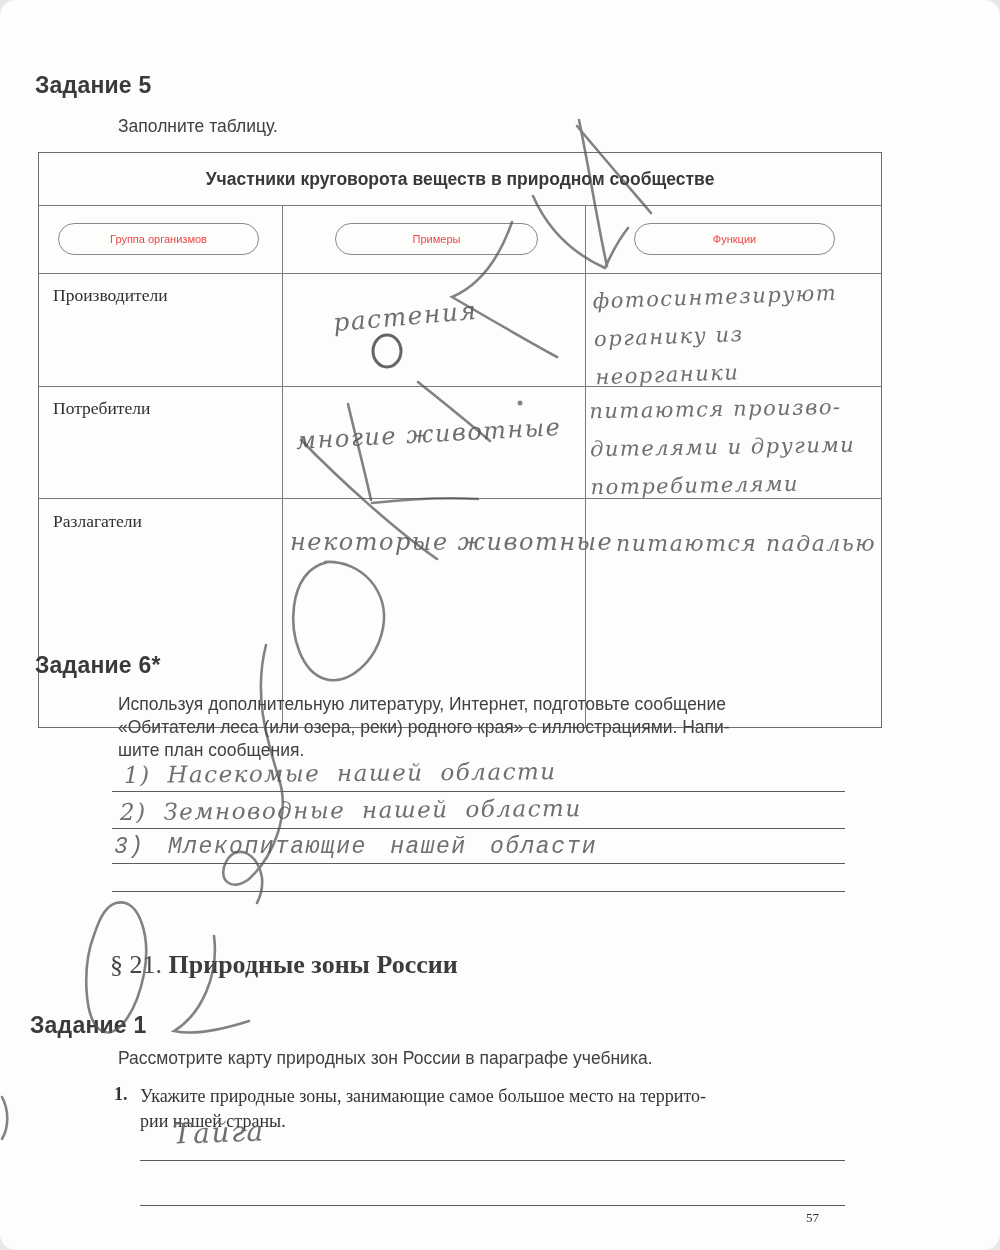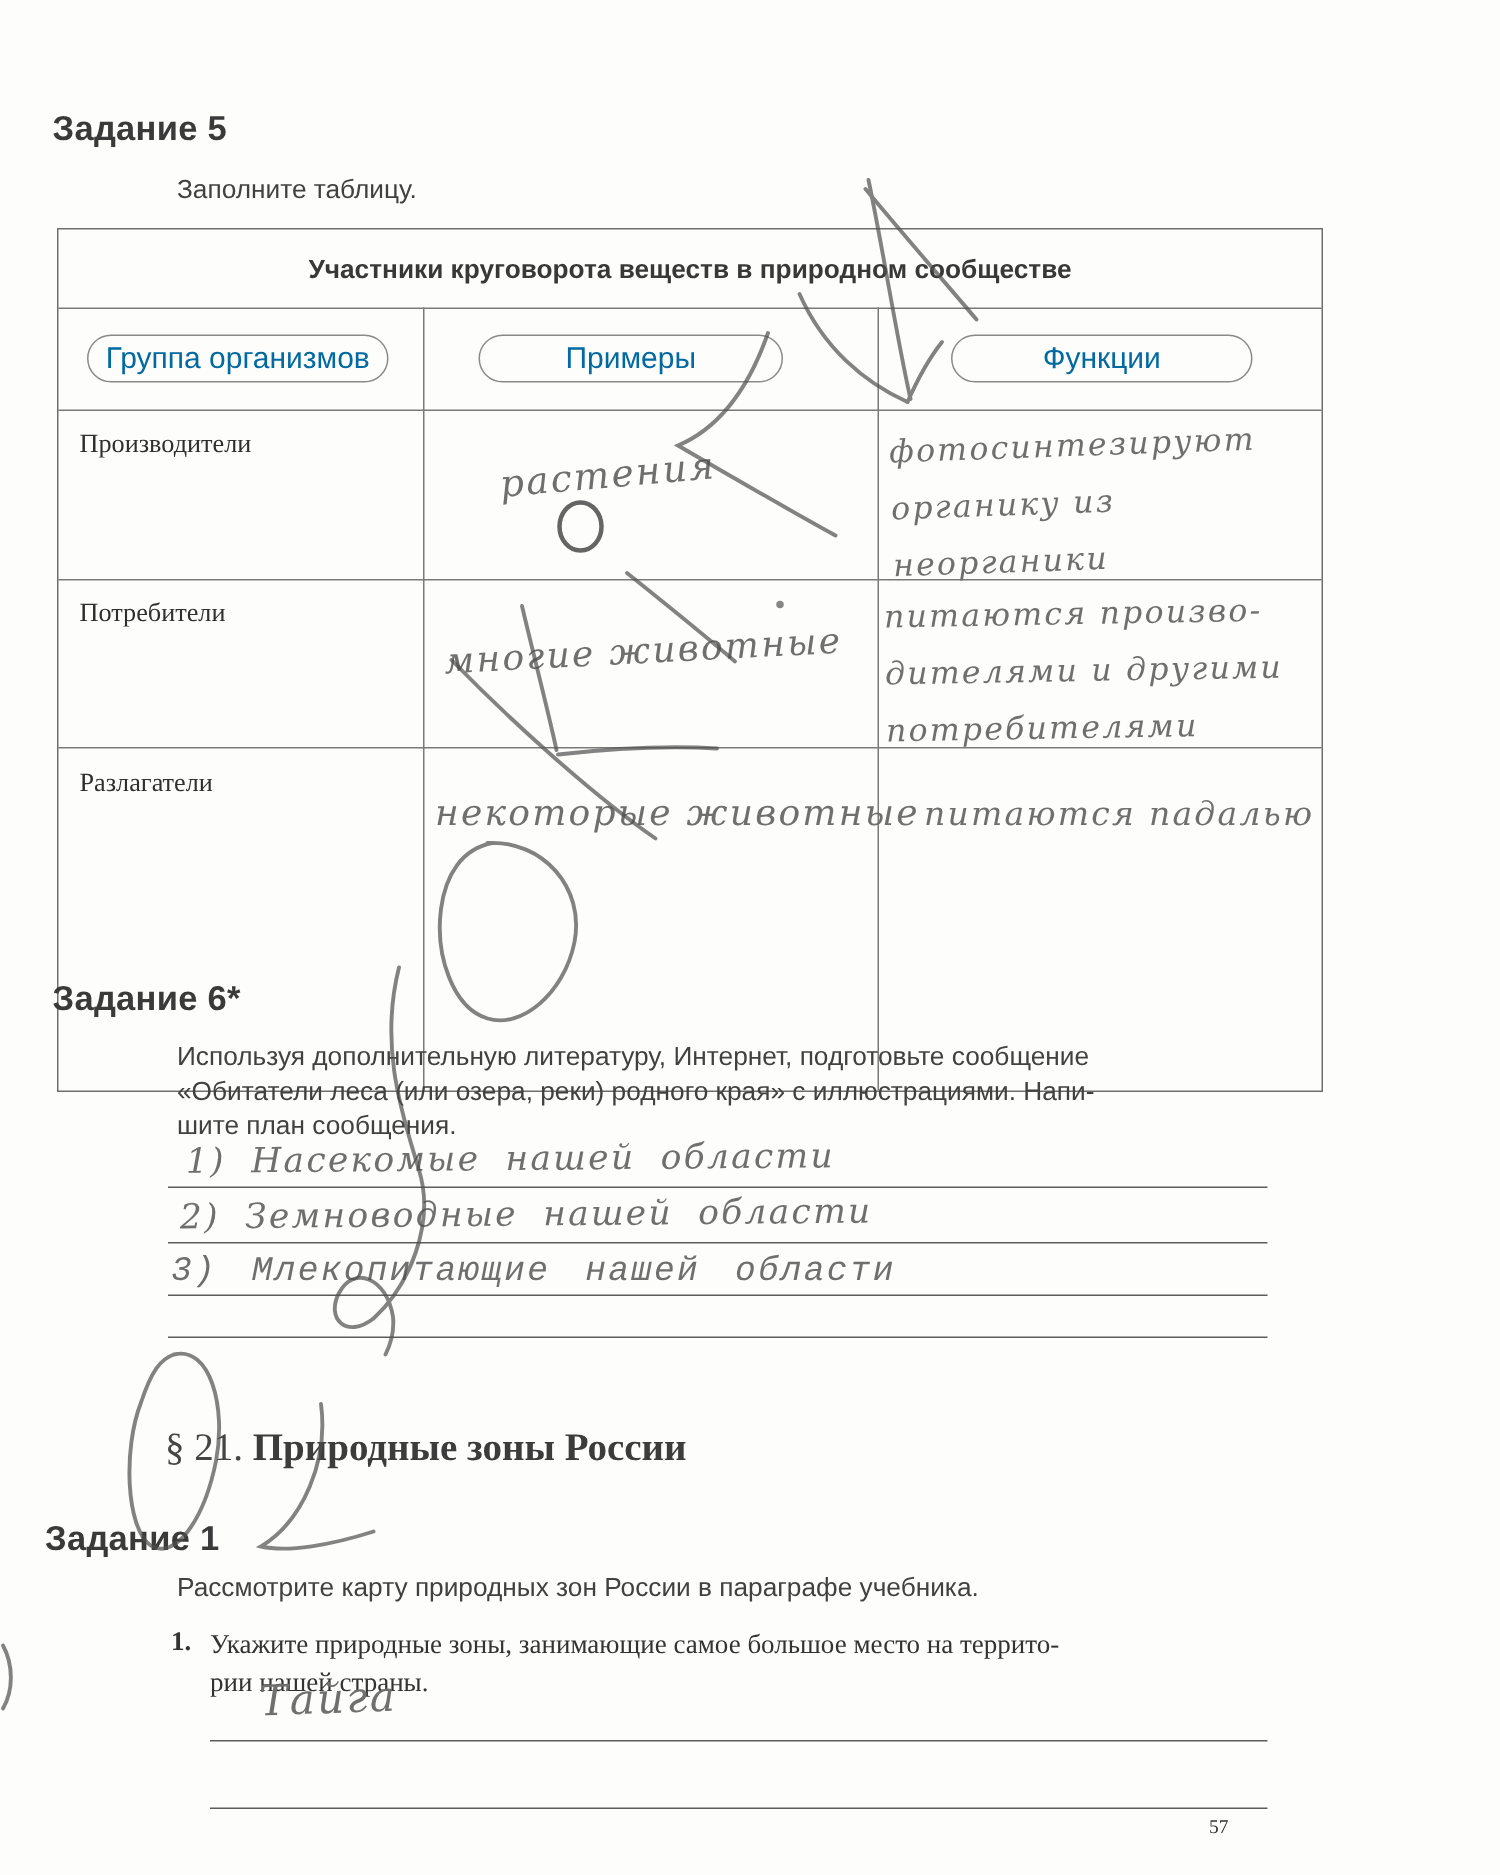--- a/index.html
+++ b/index.html
@@ -5,20 +5,21 @@
   * { margin: 0; padding: 0; box-sizing: border-box; }
   html,body { background:#e8e8e6; }
   .page {
     position: relative;
     width: 1000px; height: 1250px;
     margin: 0 auto;
     background: #fdfdfc;
     overflow: hidden;
     font-family: "Liberation Sans", sans-serif;
     color: #3d3d3d;
+    border-radius: 16px;
   }
   .abs { position: absolute; }
   .task-heading {
     font-weight: bold;
     font-size: 23px;
     color: #3a3a3a;
     letter-spacing: 0.2px;
   }
   .print-sans { font-size: 17.5px; color: #414141; }
   .print-serif { font-family: "Liberation Serif", serif; font-size: 18px; color: #333; }
@@ -35,21 +36,21 @@
   .tbl .vline { position: absolute; top: 52px; bottom: 0; border-left: 1.2px solid #7a7a7a; }
   .tbl-title {
     position: absolute; left: 0; top: 0; width: 100%; height: 52px;
     display: flex; align-items: center; justify-content: center;
     font-weight: bold; font-size: 17.5px; color: #383838;
   }
   .pill {
     position: absolute; height: 32px;
     border: 1.3px solid #8a8a8a; border-radius: 16px;
     display: flex; align-items: center; justify-content: center;
-    font-size: 20px; color: #0369a1; background: #fdfdfc;
+    font-size: 11px; color: #ef4444; background: #fdfdfc;
   }
   .row-label {
     position: absolute; left: 14px;
     font-family: "Liberation Serif", serif;
     font-size: 17.5px; color: #2f2f2f; text-align: center;
   }
 
   
   .hw {
     position: absolute;
@@ -82,21 +83,21 @@
   <div class="tbl">
     <div class="tbl-title">Участники круговорота веществ в природном сообществе</div>
     <div class="hline" style="top:52px;"></div>
     <div class="hline" style="top:120px;"></div>
     <div class="hline" style="top:233px;"></div>
     <div class="hline" style="top:345px;"></div>
     <div class="vline" style="left:243px;"></div>
     <div class="vline" style="left:546px;"></div>
 
     <div class="pill" style="left:19px; top:70px; width:201px;">Группа организмов</div>
-    <div class="pill" style="left:280px; top:70px; width:203px;">Примеры</div>
+    <div class="pill" style="left:296px; top:70px; width:203px;">Примеры</div>
     <div class="pill" style="left:595px; top:70px; width:201px;">Функции</div>
 
     <div class="row-label" style="top:132px;">Производители</div>
     <div class="row-label" style="top:245px;">Потребители</div>
     <div class="row-label" style="top:358px;">Разлагатели</div>
   </div>
 
   <div class="hw" style="left:333px; top:302px; font-size:25px; transform:rotate(-5deg);">растения</div>
   <div class="hw hw-fn" style="left:594px; top:278px; transform:rotate(-2deg);">фотосинтезируют
 органику из

